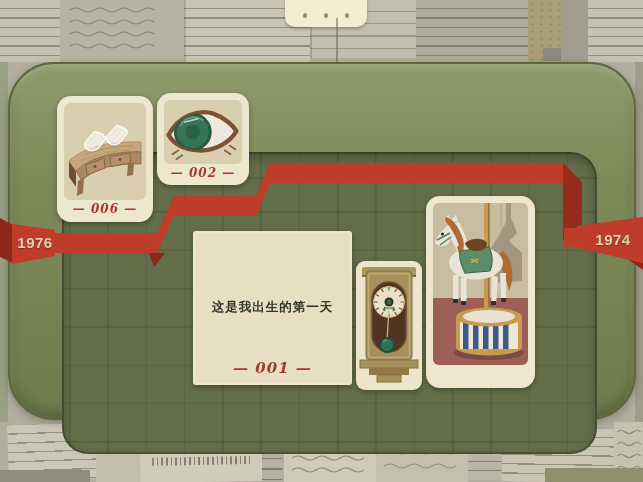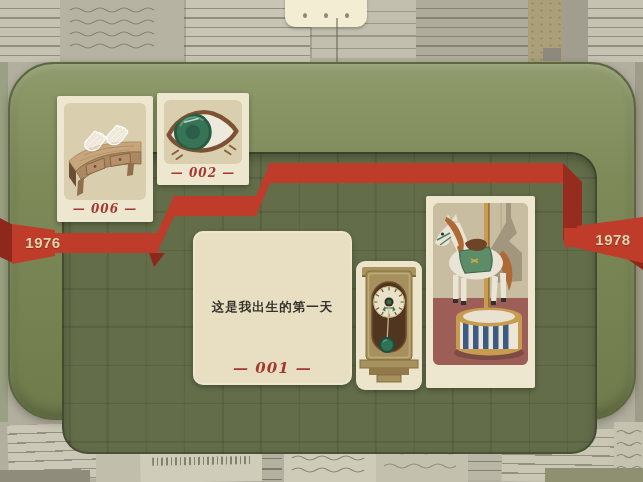--- a/index.html
+++ b/index.html
@@ -35,48 +35,48 @@
     position:absolute;left:52px;top:88px;width:535px;height:302px;
     border-radius:26px;background-color:#636d4a;
     background-image:
       repeating-linear-gradient(90deg,rgba(35,42,20,.16) 0 1.6px,transparent 1.6px 38.3px),
       repeating-linear-gradient(0deg,rgba(35,42,20,.16) 0 1.6px,transparent 1.6px 38.3px);
     background-position:6.8px 0, 0 26.9px;
     box-shadow:inset 0 5px 12px rgba(0,0,0,.30), inset 0 0 0 2px rgba(52,60,32,.45);
   }
   
   .card{
-    position:absolute;background:#eee7cf;border-radius:2px;
+    position:absolute;background:#eee7cf;border-radius:14px;
     box-shadow:0 2px 5px rgba(25,30,15,.40);
   }
   .card .panel{position:absolute;left:7px;top:7px;background:#d9cead;border-radius:6px;overflow:hidden;}
   .numlabel{
     position:absolute;left:0;right:0;text-align:center;
     font-family:"DejaVu Serif", serif;font-style:italic;font-weight:bold;
     font-size:12px;color:#a4392f;letter-spacing:1px;
   }
-  #card001{left:193px;top:231px;width:159px;height:154px;background:#e8dfc2;border-radius:10px;
+  #card001{left:193px;top:231px;width:159px;height:154px;background:#e8dfc2;border-radius:3px;
     box-shadow:0 2px 5px rgba(25,30,15,.40), inset 0 0 0 2px rgba(255,252,240,.25);}
   #card001 .ctext{
     position:absolute;left:0;right:0;top:68px;text-align:center;
     font-family:"DejaVu Sans", sans-serif;font-weight:bold;font-size:12.5px;
     letter-spacing:1px;color:#33332b;
   }
   #card003{left:57px;top:96px;width:96px;height:126px;}
   #card002{left:157px;top:93px;width:92px;height:92px;}
   #clocktile{left:356px;top:261px;width:66px;height:129px;background:#ece5cc;border-radius:9px;
     box-shadow:0 2px 5px rgba(25,30,15,.40);}
   #card004{left:426px;top:196px;width:109px;height:192px;}
   
   #ribbon{position:absolute;left:0;top:0;pointer-events:none;}
   .yeartext{
     position:absolute;color:#dcd5ac;font-weight:bold;font-size:15px;letter-spacing:.5px;
     text-align:center;pointer-events:none;text-shadow:0 1px 1px rgba(80,15,8,.4);
   }
-  #year-left{left:22px;top:230px;width:42px;height:26px;line-height:26px;text-align:center;}
+  #year-left{left:14px;top:230px;width:42px;height:26px;line-height:26px;text-align:center;}
   #year-right{left:585px;top:226px;width:56px;height:28px;line-height:28px;}
 </style>
 </head>
 <body>
 
 <div id="stage">
 
   <div class="paper lines" style="left:0;top:0;width:60px;height:62px;background-color:#c6c2b2;"></div>
   <div class="paper" style="left:60px;top:0;width:124px;height:60px;background-color:#b7b3a2;">
     <svg width="124" height="60" viewBox="0 0 124 60">
@@ -308,15 +308,15 @@
       <polygon points="157,253 157,233 174,196 174,216"></polygon>
       <polygon points="173,196 257,196 257,216 173,216"></polygon>
       <polygon points="256,216 256,196 270,163 270,183"></polygon>
       <polygon points="268,163 563,163 563,183 268,183"></polygon>
       <polygon points="564,228 580,228 580,247 564,247"></polygon>
       <polygon points="577,226 643,217 643,263 577,248"></polygon>
     </g>
   </svg>
 
   <div id="year-left" class="yeartext">1976</div>
-  <div id="year-right" class="yeartext">1978</div>
+  <div id="year-right" class="yeartext">1974</div>
 
 </div>
 
 </body></html>

